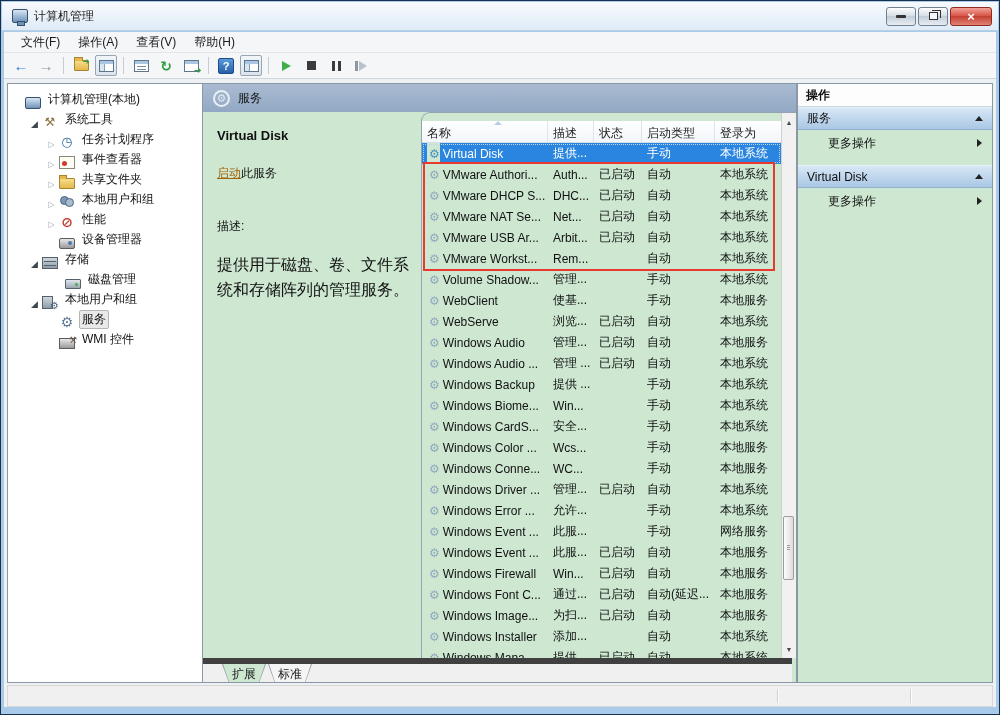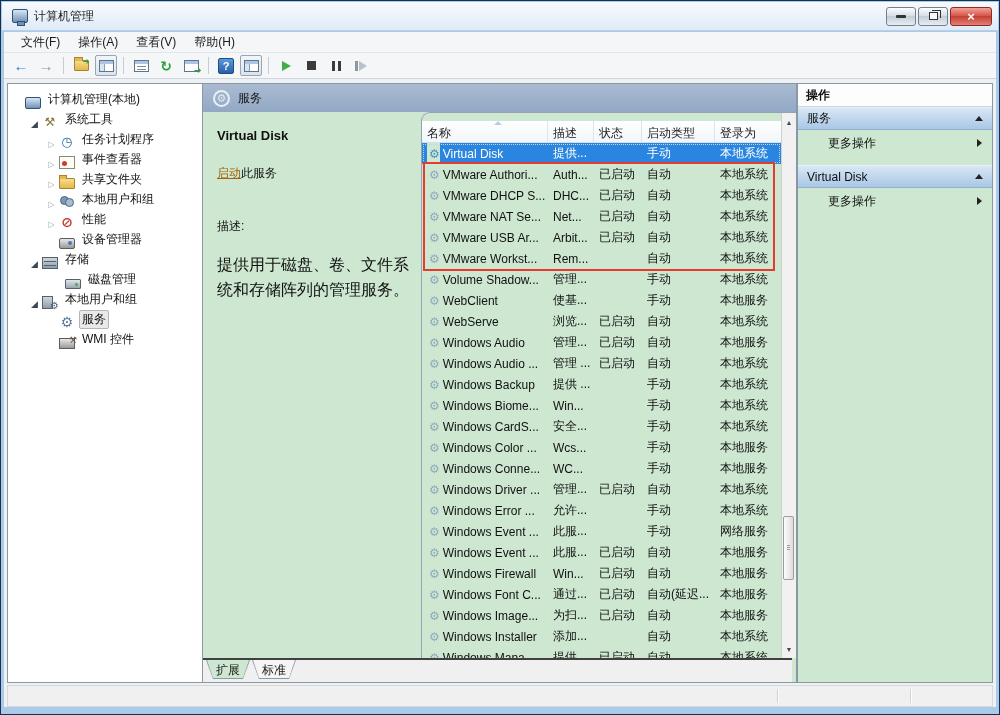--- a/index.html
+++ b/index.html
@@ -107,21 +107,21 @@
   .srow.sel{background:#2a85e0;color:#fff;outline:1px dotted #bcd8f0;outline-offset:-2px;}
   .srow.sel .row-gear{color:#d8ecf8;background:#cde7d1;margin:0;padding-left:2px;height:21px;display:flex;align-items:center;color:#4a90c2;}
   .redbox{position:absolute;left:1px;width:352px;top:19px;height:109px;border:2px solid #e8392e;pointer-events:none;}
   
   .vscroll{position:absolute;right:0;top:0;bottom:0;width:15px;background:#f1f1f1;border-left:1px solid #cfcfcf;}
   .sarrow{position:absolute;left:1px;right:1px;height:14px;display:flex;align-items:center;justify-content:center;font-size:7px;color:#4a4a4a;}
   .sarrow.up{top:2px;} .sarrow.down{bottom:2px;}
   .sthumb{position:absolute;left:1px;right:2px;top:74%;height:64px;border:1px solid #9d9d9d;border-radius:2px;background:linear-gradient(90deg,#fdfdfd,#dcdcdc);}
   .sthumb::after{content:"";position:absolute;left:3px;right:3px;top:28px;height:1px;background:#9d9d9d;box-shadow:0 2px 0 #9d9d9d,0 4px 0 #9d9d9d;}
   
-  .tabstrip{position:absolute;left:0;right:4px;bottom:0;height:24px;background:#f0f0f0;border-top:2px solid #404040;display:flex;padding-left:3px;}
+  .tabstrip{position:absolute;left:0;right:4px;bottom:0;height:24px;background:#f0f0f0;border-top:6px solid #404040;display:flex;padding-left:19px;}
   .tab{position:relative;width:44px;height:19px;margin-right:2px;clip-path:polygon(0 0,100% 0,calc(100% - 7px) 100%,7px 100%);background:#8a98a6;}
   .tab .fill{position:absolute;inset:0;clip-path:polygon(1px 0,calc(100% - 1px) 0,calc(100% - 7px) calc(100% - 1px),7px calc(100% - 1px));background:#f5f5f5;display:flex;align-items:flex-start;justify-content:center;font-size:12px;color:#1a1a1a;padding-top:2px;}
   .tab.active .fill{background:#cde7d1;}
   
   .actions-title{height:23px;background:#fdfdfd;border-bottom:1px solid #c9d5e1;display:flex;align-items:center;padding-left:8px;font-size:12px;font-weight:bold;color:#111;}
   .agroup-header{height:23px;background:linear-gradient(#d8e7f6,#a9c7e4);border-top:1px solid #e8f1f9;border-bottom:1px solid #8fb0cf;display:flex;align-items:center;padding:0 9px;font-size:12px;color:#0f0f0f;}
   .agroup-header .spacer{flex:1;}
   .tri-up{width:0;height:0;border-left:4px solid transparent;border-right:4px solid transparent;border-bottom:5px solid #222;}
   .aitem{height:26px;display:flex;align-items:center;padding:0 10px 0 30px;font-size:12px;color:#111;}
   .aitem .spacer{flex:1;}

